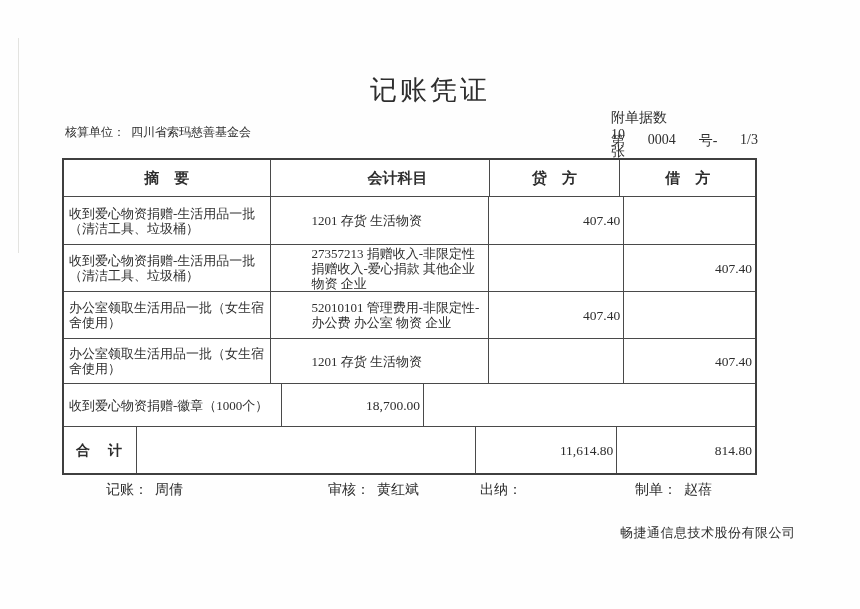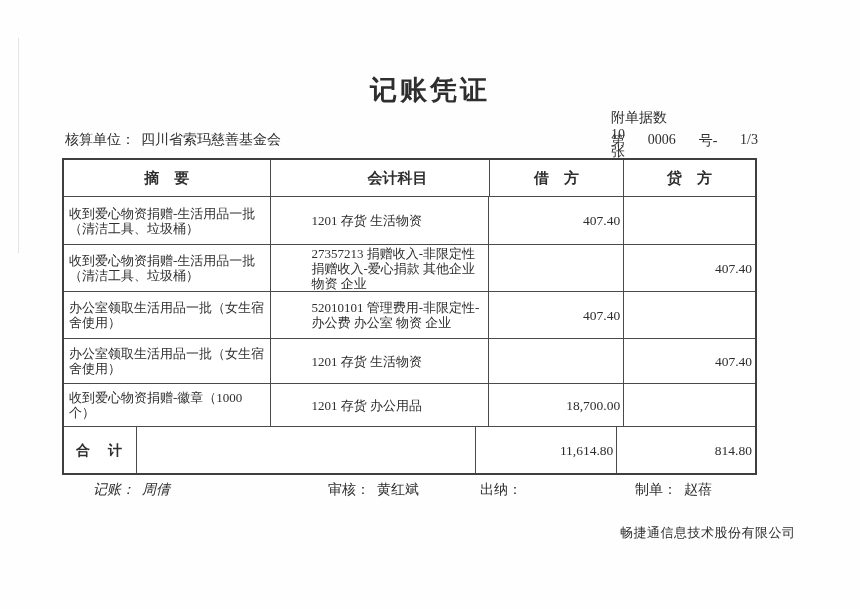--- a/index.html
+++ b/index.html
@@ -12,40 +12,40 @@
     overflow:hidden;
   }
   .page{position:absolute;inset:0;background:#fefefe;}
   .scan-edge{
     position:absolute;left:18px;top:38px;width:1px;height:215px;
     background:#e3e3e0;
   }
   .title{
     position:absolute;top:72px;left:0;width:100%;
     margin:0;text-align:center;
-    font-size:27px;font-weight:bold;letter-spacing:3px;
+    font-size:27px;font-weight:normal;letter-spacing:3px;
   }
   .date{
     position:absolute;top:111px;left:0;width:100%;
     text-align:center;font-size:14px;letter-spacing:1px;
   }
   .attach-line{
     position:absolute;top:109px;left:611px;width:147px;
     display:flex;justify-content:space-between;
     font-size:14px;
     flex-direction:column;
   }
   .number-line{
     position:absolute;top:132px;left:611px;width:147px;
     display:flex;justify-content:space-between;
     font-size:14px;
   }
   .unit-line{
-    position:absolute;top:131px;left:65px;
-    font-size:14px;
+    position:absolute;top:124px;left:65px;
+    font-size:12px;
   }
   .unit-line .unit-name{margin-left:6px;}
 
   
   .vtable{
     position:absolute;top:158px;left:62px;width:695px;
     border:2px solid #3f3f3f;background:#fff;
     box-sizing:border-box;
     font-size:13px;line-height:15px;
   }
@@ -72,21 +72,21 @@
   .total-row{height:46px;}
   .c-total-label{width:73px;justify-content:center;font-size:14px;font-weight:bold;letter-spacing:2px;padding:0;}
   .c-total-span{width:340px;}
 
   
   .signatures{
     position:absolute;top:481px;left:62px;width:695px;height:20px;
     font-size:14px;
   }
   .sig{position:absolute;top:0;white-space:nowrap;}
-  .sig-bookkeeper{left:31px;font-style:italic;}
+  .sig-bookkeeper{left:44px;}
   .sig-auditor{left:228px;margin-left:38px;}
   .sig-cashier{left:418px;}
   .sig-preparer{left:573px;}
   .sig .sig-value{margin-left:7px;}
   .company{
     position:absolute;top:524px;left:620px;
     font-size:13px;letter-spacing:0.5px;white-space:nowrap;text-align:right;
   }
 </style>
 </head>
@@ -103,32 +103,32 @@
     <span>10</span>
     <span>张</span>
   </div>
 
   <div class="unit-line">
     <span>核算单位：</span><span class="unit-name">四川省索玛慈善基金会</span>
   </div>
 
   <div class="number-line">
     <span>第</span>
-    <span>0006</span>
+    <span>0004</span>
     <span>号-</span>
     <span>1/3</span>
   </div>
 
   <div class="vtable">
 
     <div class="vrow head-row">
       <div class="cell c-summary">摘　要</div>
       <div class="cell c-account">会计科目</div>
+      <div class="cell c-credit" style="justify-content:center;">贷　方</div>
       <div class="cell c-debit" style="justify-content:center;">借　方</div>
-      <div class="cell c-credit" style="justify-content:center;">贷　方</div>
     </div>
 
     <div class="vrow r1">
       <div class="cell c-summary">收到爱心物资捐赠-生活用品一批（清洁工具、垃圾桶）</div>
       <div class="cell c-account">1201 存货 生活物资</div>
       <div class="cell c-debit">407.40</div>
       <div class="cell c-credit"></div>
     </div>
 
     <div class="vrow r2">
@@ -147,21 +147,20 @@
 
     <div class="vrow r4">
       <div class="cell c-summary">办公室领取生活用品一批（女生宿舍使用）</div>
       <div class="cell c-account">1201 存货 生活物资</div>
       <div class="cell c-debit"></div>
       <div class="cell c-credit">407.40</div>
     </div>
 
     <div class="vrow r5">
       <div class="cell c-summary">收到爱心物资捐赠-徽章（1000个）</div>
-      <div class="cell c-account">1201 存货 办公用品</div>
       <div class="cell c-debit">18,700.00</div>
       <div class="cell c-credit"></div>
     </div>
 
     <div class="vrow total-row">
       <div class="cell c-total-label">合　计</div>
       <div class="cell c-total-span"></div>
       <div class="cell c-debit">11,614.80</div>
       <div class="cell c-credit">814.80</div>
     </div>

